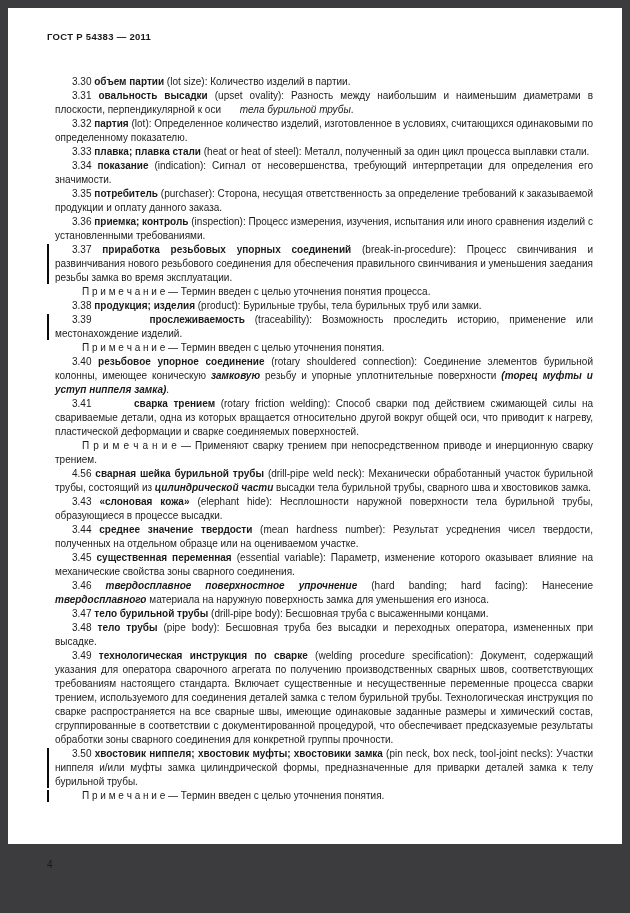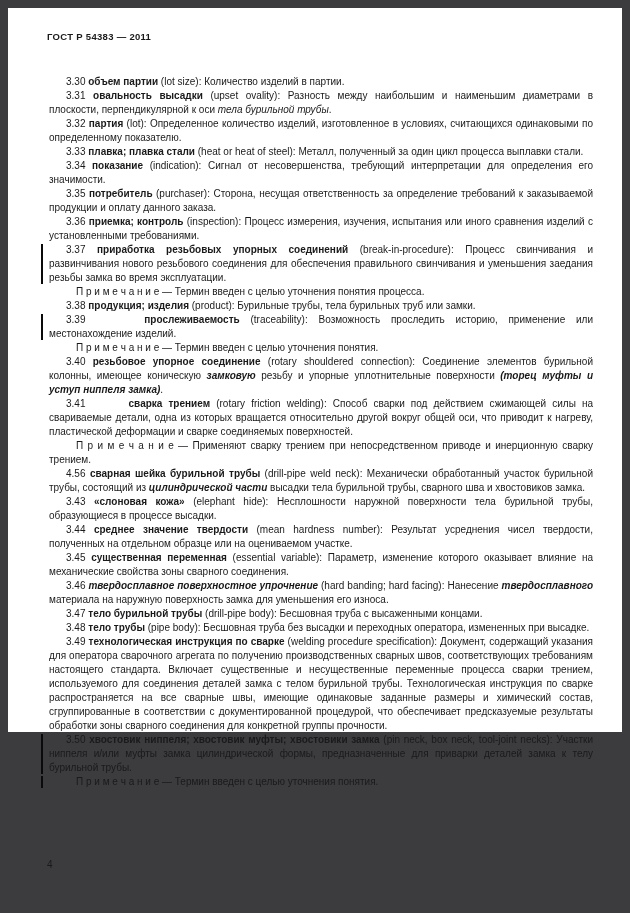--- a/index.html
+++ b/index.html
@@ -7,34 +7,34 @@
   body {
     width: 630px; height: 913px;
     background: #3c3c3e;
     position: relative;
     overflow: hidden;
     font-family: "Liberation Sans", "DejaVu Sans", sans-serif;
   }
   .page {
     position: absolute;
     left: 8px; top: 8px;
-    width: 614px; height: 724px;
+    width: 614px; height: 836px;
     background: #ffffff;
     color: #1a1a1c;
   }
   .doc-header {
     position: absolute;
     left: 39px; top: 23px;
     font-size: 9.5px;
     font-weight: bold;
     letter-spacing: 0.3px;
   }
   .content {
     position: absolute;
-    left: 41px; right: 29px; top: 67px;
+    left: 47px; right: 29px; top: 67px;
     font-size: 10px;
     line-height: 14px;
     text-align: justify;
   }
   .content p { margin: 0; position: relative; }
   p.term { text-indent: 17px; }
   p.note {
     font-size: 10px;
     line-height: 14px;
     text-indent: 27px;
@@ -53,21 +53,21 @@
   }
 </style>
 </head>
 <body style="background: rgb(60, 60, 62);">
 
 <div class="page" style="background: rgb(255, 255, 255); color: rgb(26, 26, 28);">
   <div class="doc-header">ГОСТ Р 54383 — 2011</div>
 
   <div class="content">
       <p class="term"><span>3.30 </span><span style="font-weight: bold;">объем партии</span><span> (lot size): Количество изделий в партии.</span></p>
-      <p class="term"><span>3.31 </span><span style="font-weight: bold;">овальность высадки</span><span> (upset ovality): Разность между наибольшим и наименьшим диаметрами в плоскости, перпендикулярной к оси </span><span style="font-style: italic;">тела бурильной трубы</span><span>.</span></p>
+      <p class="term"><span>3.31 </span><span style="font-weight: bold;">овальность высадки</span><span> (upset ovality): Разность между наибольшим и наименьшим диаметрами в плоскости, перпендикулярной к оси </span><span style="font-style: italic; margin-left: 16px;">тела бурильной трубы</span><span>.</span></p>
       <p class="term"><span>3.32 </span><span style="font-weight: bold;">партия</span><span> (lot): Определенное количество изделий, изготовленное в условиях, считающихся одинаковыми по определенному показателю.</span></p>
       <p class="term"><span>3.33 </span><span style="font-weight: bold;">плавка; плавка стали</span><span> (heat or heat of steel): Металл, полученный за один цикл процесса выплавки стали.</span></p>
       <p class="term"><span>3.34 </span><span style="font-weight: bold;">показание</span><span> (indication): Сигнал от несовершенства, требующий интерпретации для определения его значимости.</span></p>
       <p class="term"><span>3.35 </span><span style="font-weight: bold;">потребитель</span><span> (purchaser): Сторона, несущая ответственность за определение требований к заказываемой продукции и оплату данного заказа.</span></p>
       <p class="term"><span>3.36 </span><span style="font-weight: bold;">приемка; контроль</span><span> (inspection): Процесс измерения, изучения, испытания или иного сравнения изделий с установленными требованиями.</span></p>
       <p class="term changed"><span>3.37 </span><span style="font-weight: bold;">приработка резьбовых упорных соединений</span><span> (break-in-procedure): Процесс свинчивания и развинчивания нового резьбового соединения для обеспечения правильного свинчивания и уменьшения заедания резьбы замка во время эксплуатации.</span></p>
       <p class="note"><span>П р и м е ч а н и е — Термин введен с целью уточнения понятия процесса.</span></p>
       <p class="term"><span>3.38 </span><span style="font-weight: bold;">продукция; изделия</span><span> (product): Бурильные трубы, тела бурильных труб или замки.</span></p>
       <p class="term changed"><span>3.39 </span><span style="font-weight: bold; padding-left: 48px;">прослеживаемость</span><span> (traceability): Возможность проследить историю, применение или местонахождение изделий.</span></p>
       <p class="note"><span>П р и м е ч а н и е — Термин введен с целью уточнения понятия.</span></p>

